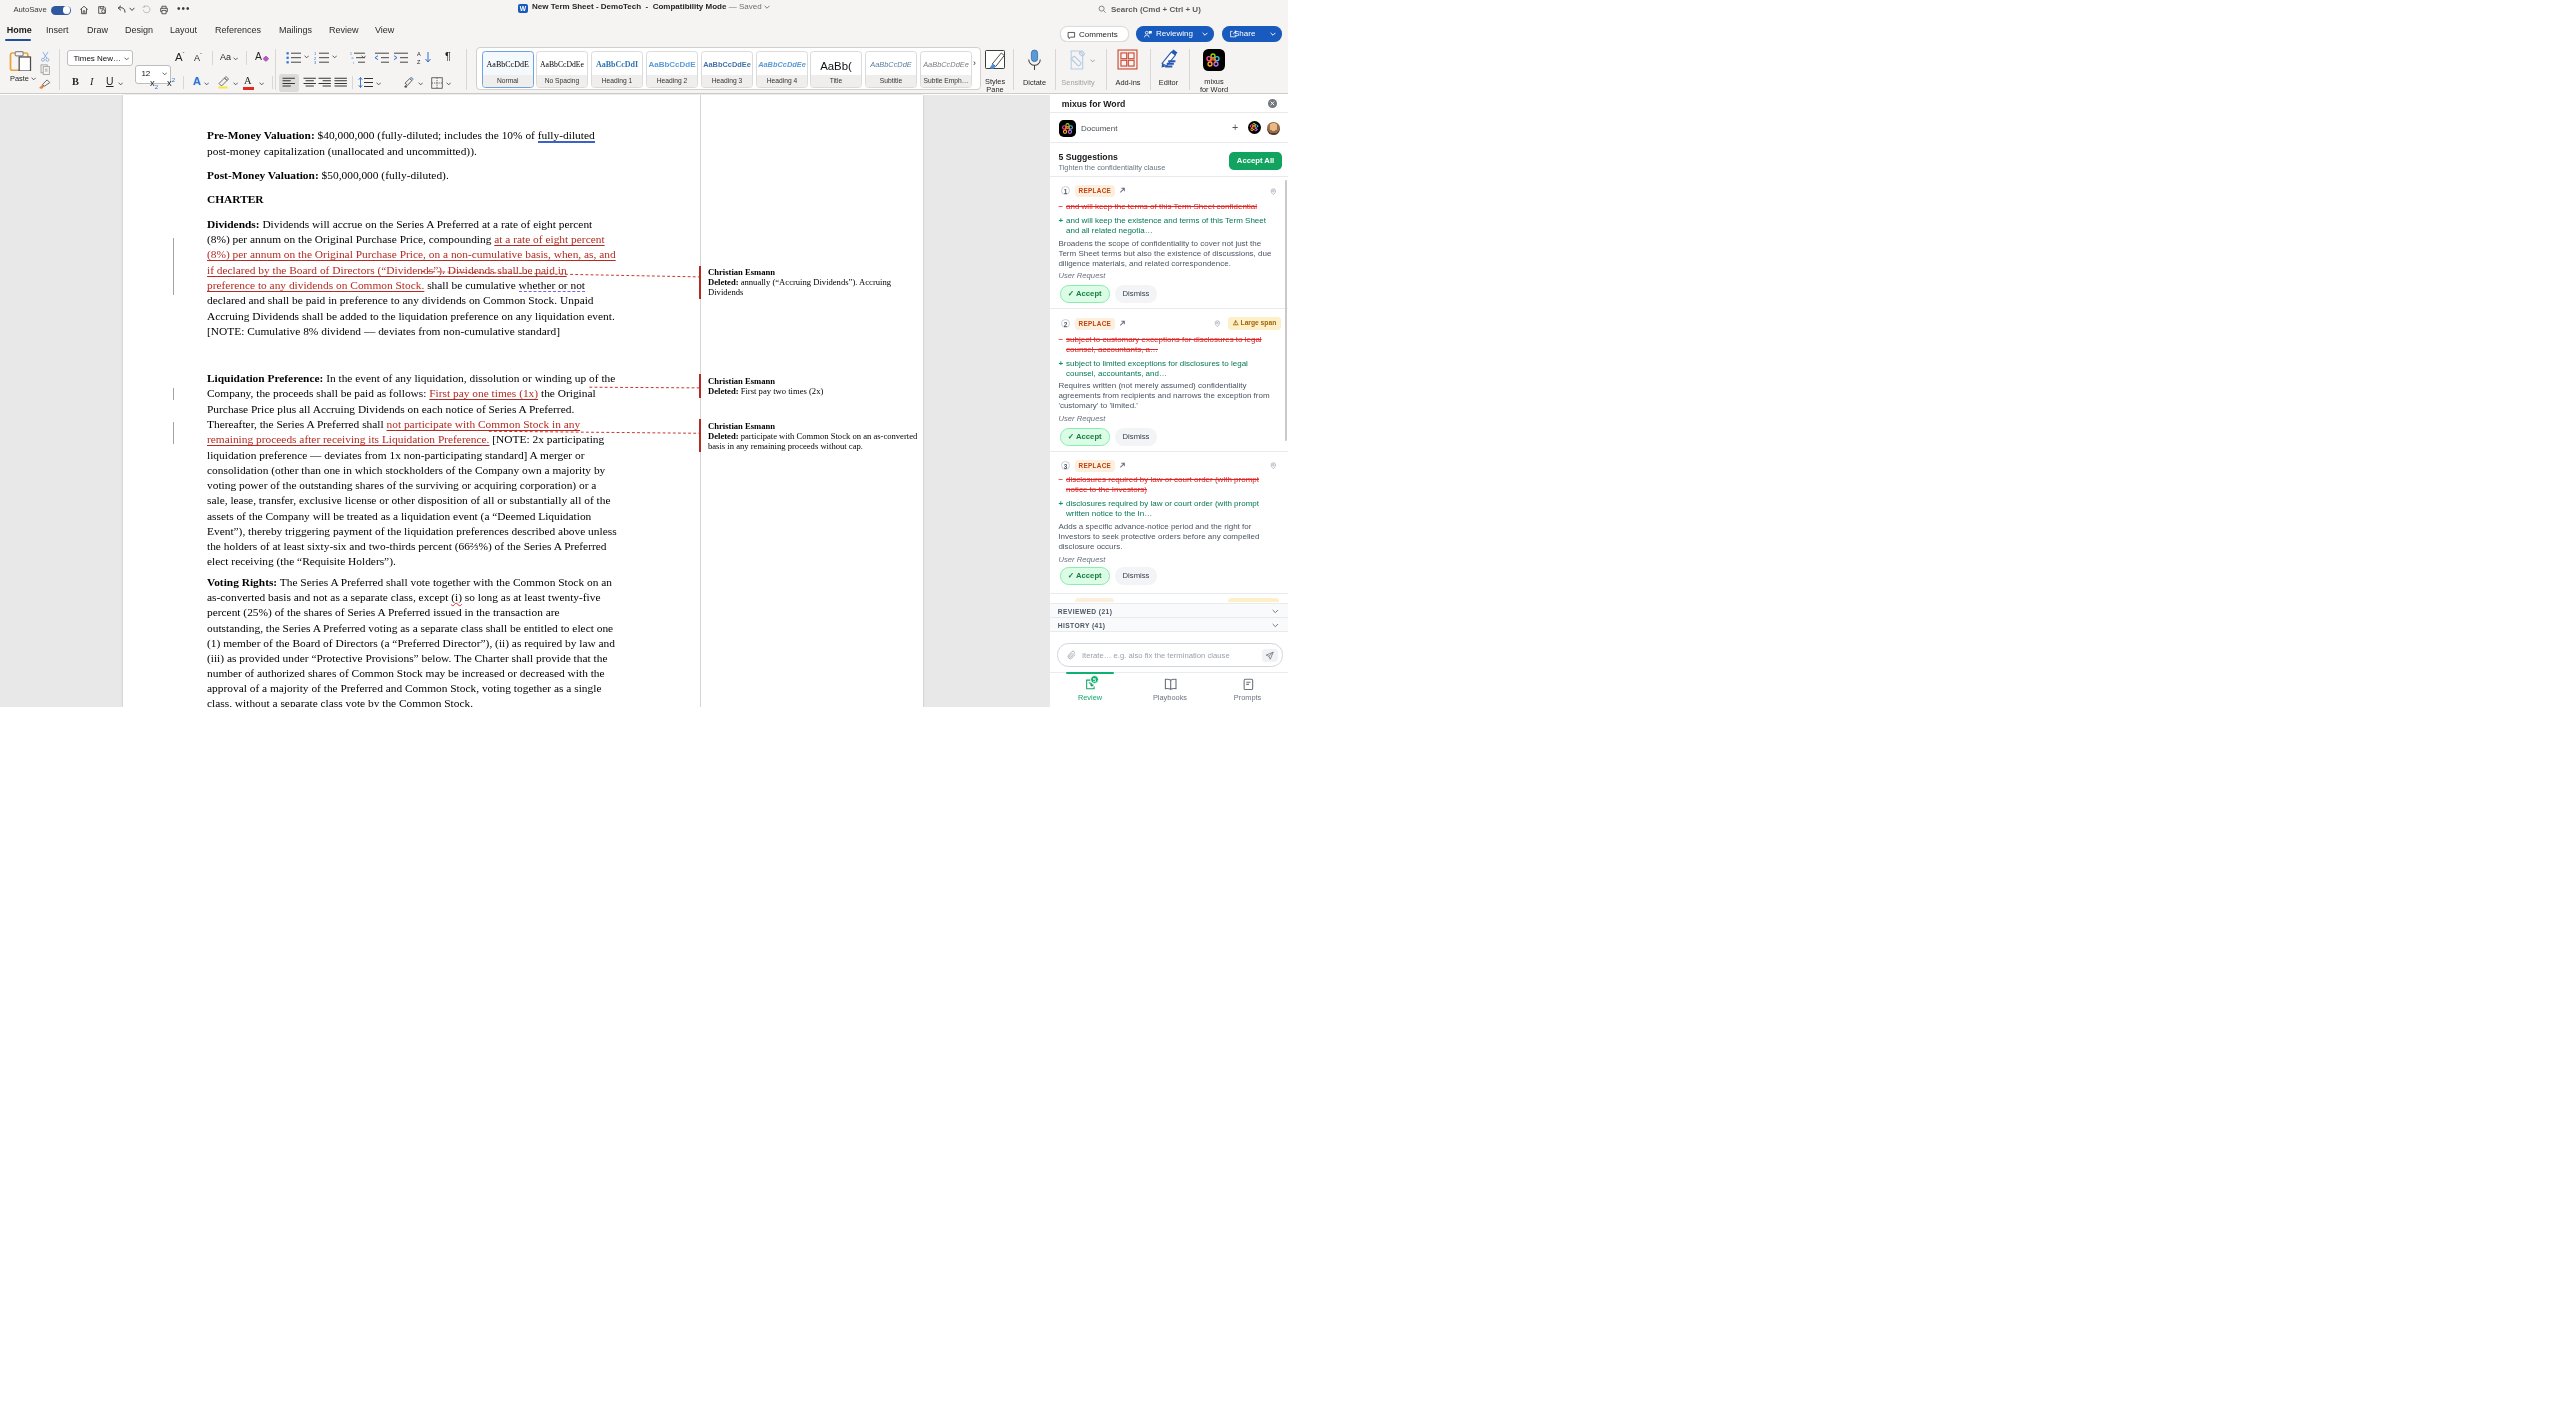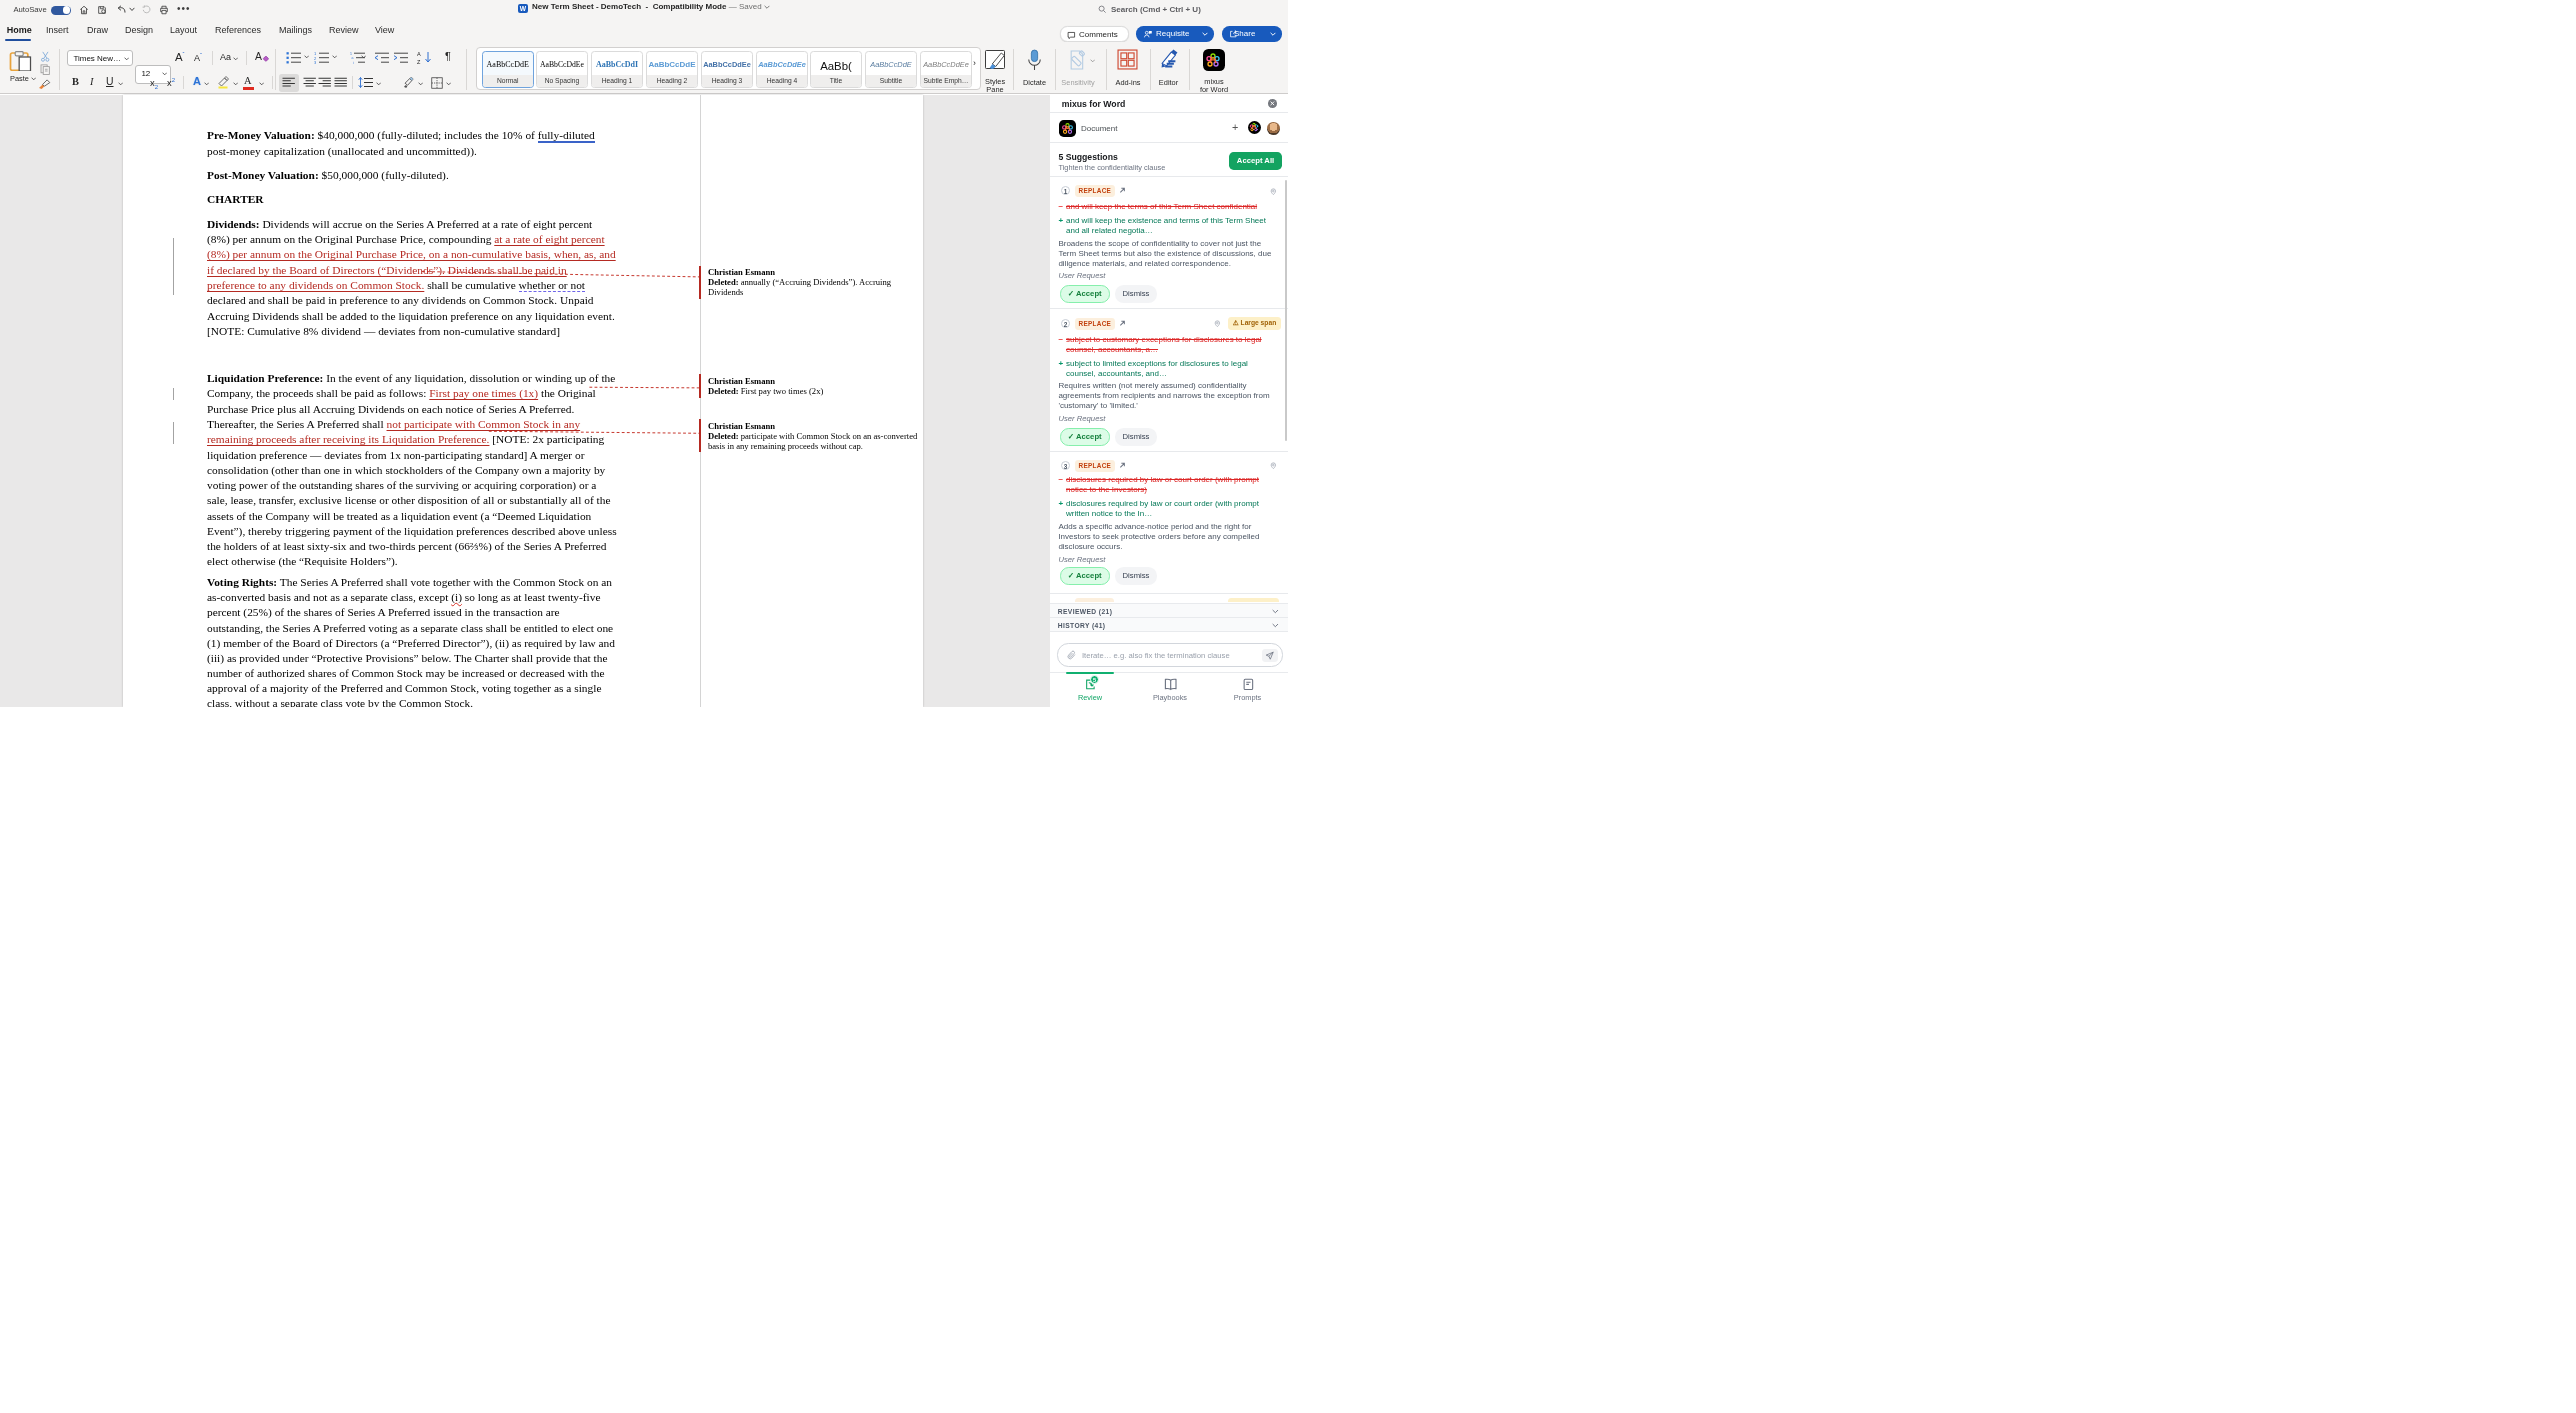--- a/index.html
+++ b/index.html
@@ -123,21 +123,21 @@
           <path d="M3 4 H21 V17 H10 L5.5 21 V17 H3 Z"></path>
         </svg>
       <div class="abs" style="left:18px;top:3px;font-size:8px;color:#1f1f1f;">Comments</div>
     </div>
     <div class="abs" style="left:1136px;top:6.4px;width:78px;height:16px;background:#185abd;border-radius:7.4px;">
       <svg class="abs" style="left:6.7px;top:2.7px" width="10" height="10" viewBox="0 0 24 24" fill="none" stroke="#fff" stroke-width="1.9">
           <circle cx="9" cy="9" r="3.4"></circle>
           <path d="M3.5 20 a5.5 5.5 0 0 1 11 0"></path>
           <path d="M14 5 H21 V11 H17.5 L15.5 13 V11 H14 Z" fill="#fff" stroke="none"></path>
         </svg>
-      <div class="abs" style="left:20px;top:3px;font-size:8px;color:#fff;">Requisite</div>
+      <div class="abs" style="left:20px;top:3px;font-size:8px;color:#fff;">Reviewing</div>
       <svg class="abs" style="left:66px;top:6px" width="6" height="4.7" viewBox="0 0 10 7" fill="none" stroke="#fff" stroke-width="1.6">
           <path d="M1 1 L5 5 L9 1"></path>
         </svg>
     </div>
     <div class="abs" style="left:1222px;top:6.4px;width:60px;height:16px;background:#185abd;border-radius:7.4px;">
       <svg class="abs" style="left:6.7px;top:3px" width="9.4" height="9.4" viewBox="0 0 24 24" fill="none" stroke="#fff" stroke-width="2">
           <path d="M9 6 H4 V20 H18 V15"></path>
           <path d="M12 13 C12 9 14 7 19 7 M19 7 L15 3.5 M19 7 L15 10.5"></path>
         </svg>
       <div class="abs" style="left:12px;top:3px;font-size:8px;color:#fff;">Share</div>
@@ -434,21 +434,21 @@
       <div class="dline" style="left:84px;top:307px;">Purchase Price plus all Accruing Dividends on each notice of Series A Preferred.</div>
       <div class="dline" style="left:84px;top:322px;">Thereafter, the Series A Preferred shall <span class="red">not participate with Common Stock in any</span></div>
       <div class="dline" style="left:84px;top:337px;"><span class="red">remaining proceeds after receiving its Liquidation Preference.</span> [NOTE: 2x participating</div>
       <div class="dline" style="left:84px;top:353px;">liquidation preference — deviates from 1x non-participating standard] A merger or</div>
       <div class="dline" style="left:84px;top:368px;">consolidation (other than one in which stockholders of the Company own a majority by</div>
       <div class="dline" style="left:84px;top:383px;">voting power of the outstanding shares of the surviving or acquiring corporation) or a</div>
       <div class="dline" style="left:84px;top:398px;">sale, lease, transfer, exclusive license or other disposition of all or substantially all of the</div>
       <div class="dline" style="left:84px;top:414px;">assets of the Company will be treated as a liquidation event (a “Deemed Liquidation</div>
       <div class="dline" style="left:84px;top:429px;">Event”), thereby triggering payment of the liquidation preferences described above unless</div>
       <div class="dline" style="left:84px;top:444px;">the holders of at least sixty-six and two-thirds percent (66⅔%) of the Series A Preferred</div>
-      <div class="dline" style="left:84px;top:459px;">elect otherwise (the “Requisite Holders”).</div>
+      <div class="dline" style="left:84px;top:459px;">elect receiving (the “Requisite Holders”).</div>
 
       <div class="dline" style="left:84px;top:480px;"><span class="bld">Voting Rights:</span> The Series A Preferred shall vote together with the Common Stock on an</div>
       <div class="dline" style="left:84px;top:495px;">as-converted basis and not as a separate class, except <span style="text-decoration:underline wavy #d93025 0.7px;text-decoration-skip-ink:none;">(i)</span> so long as at least twenty-five</div>
       <div class="dline" style="left:84px;top:510px;">percent (25%) of the shares of Series A Preferred issued in the transaction are</div>
       <div class="dline" style="left:84px;top:526px;">outstanding, the Series A Preferred voting as a separate class shall be entitled to elect one</div>
       <div class="dline" style="left:84px;top:541px;">(1) member of the Board of Directors (a “Preferred Director”), (ii) as required by law and</div>
       <div class="dline" style="left:84px;top:556px;">(iii) as provided under “Protective Provisions” below. The Charter shall provide that the</div>
       <div class="dline" style="left:84px;top:571px;">number of authorized shares of Common Stock may be increased or decreased with the</div>
       <div class="dline" style="left:84px;top:586px;">approval of a majority of the Preferred and Common Stock, voting together as a single</div>
       <div class="dline" style="left:84px;top:601px;">class, without a separate class vote by the Common Stock.</div>

